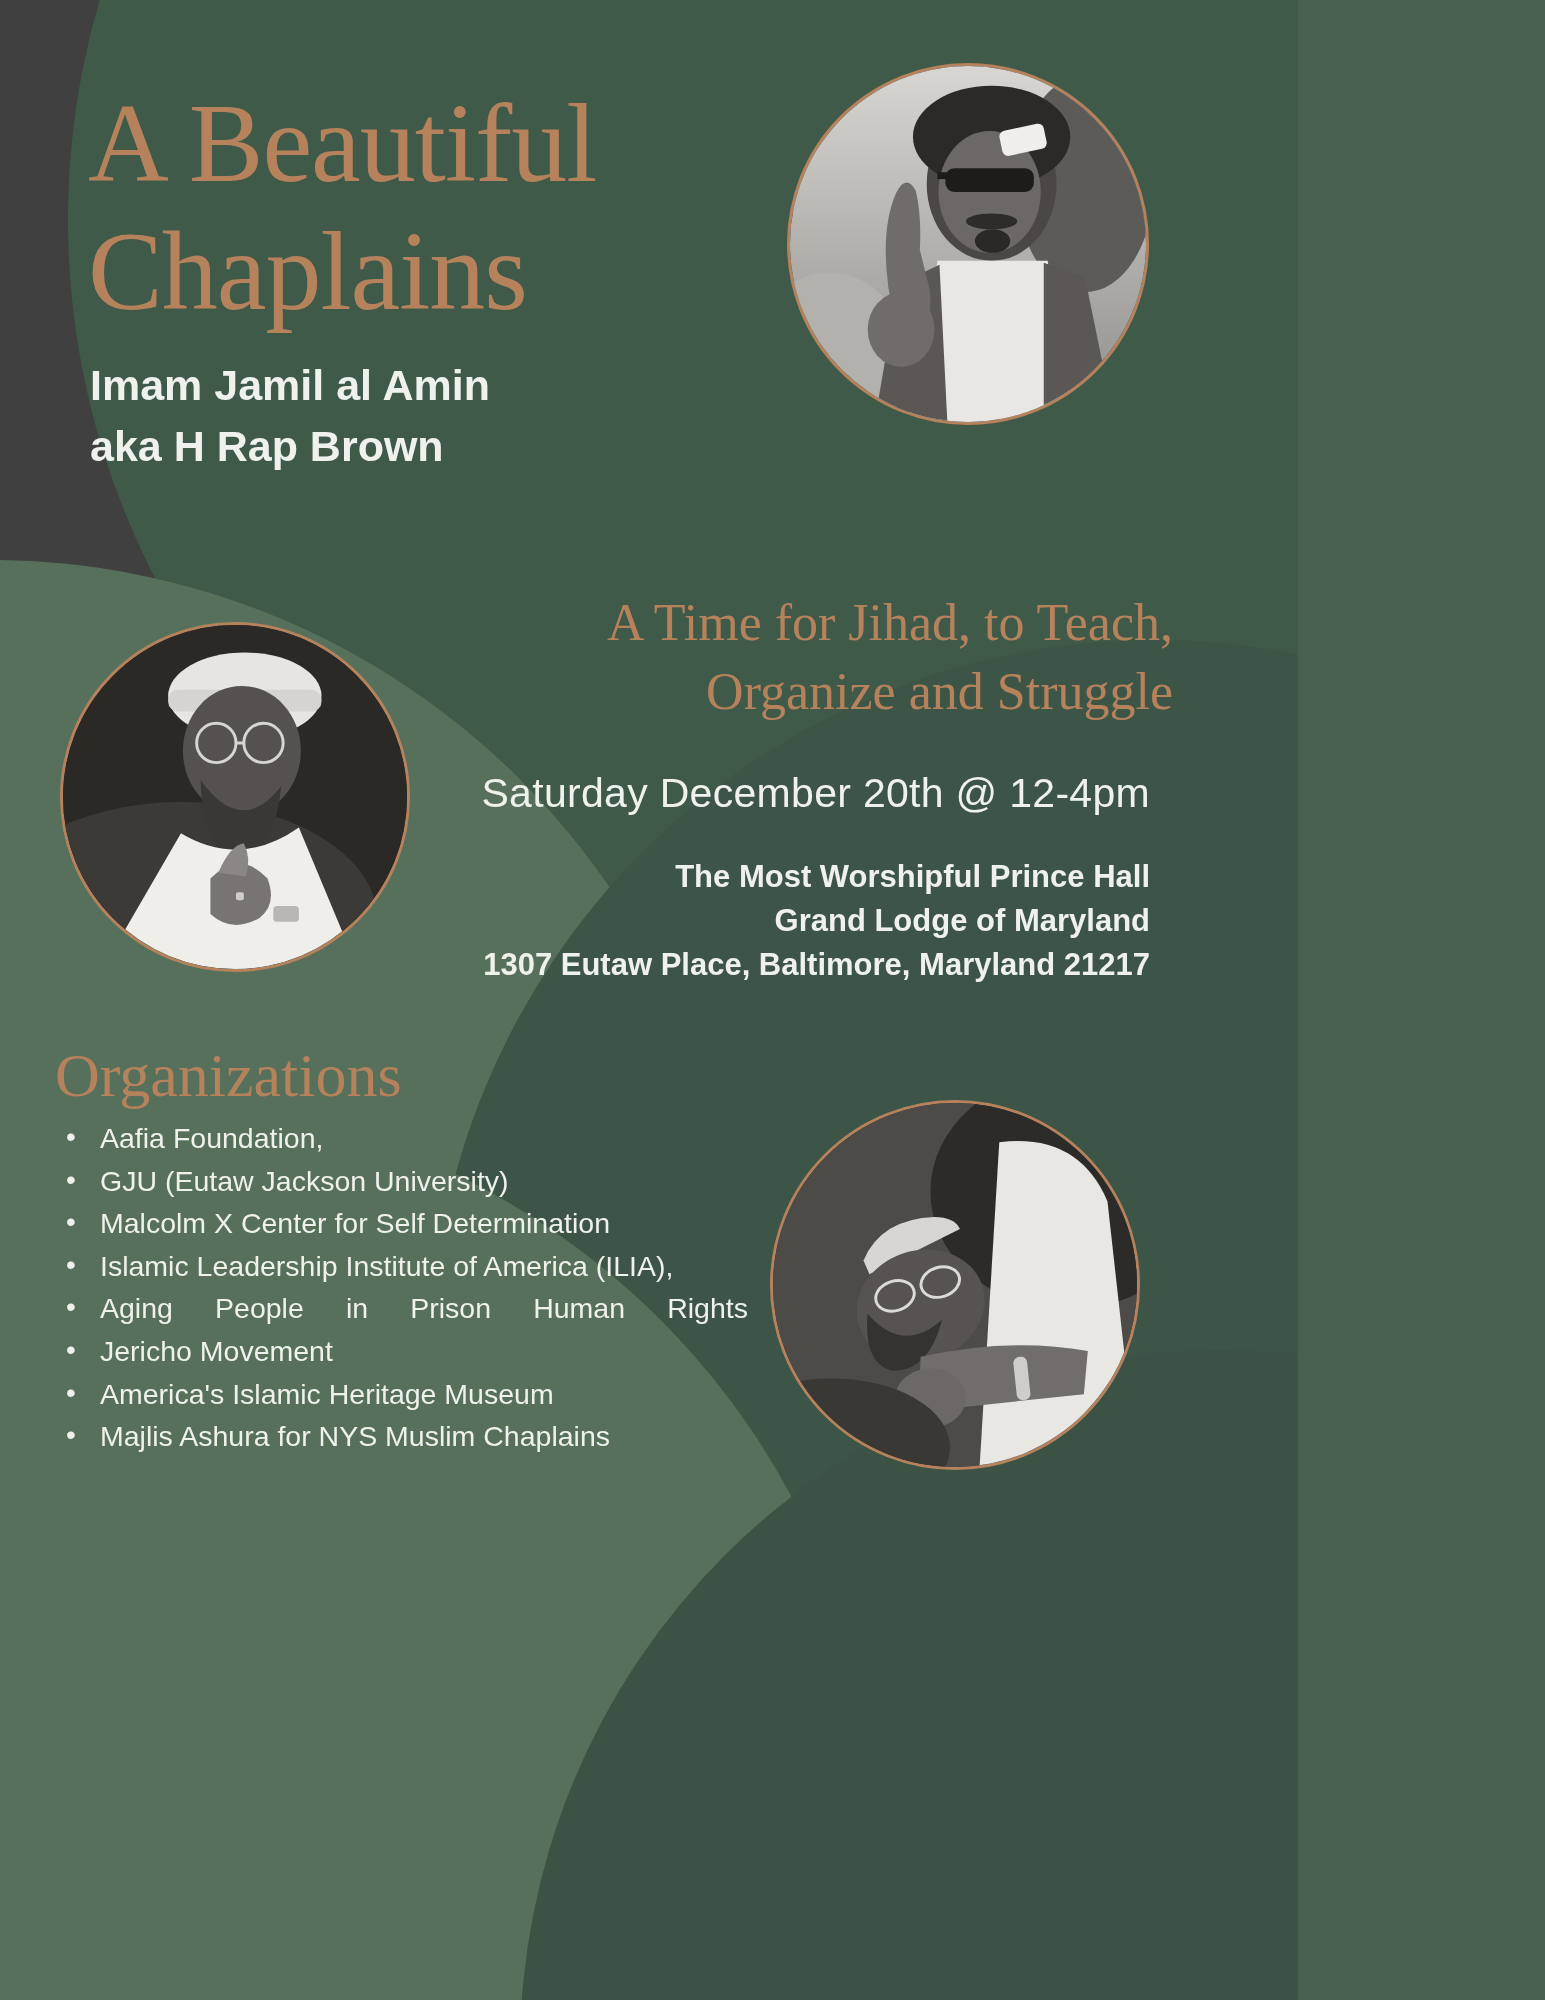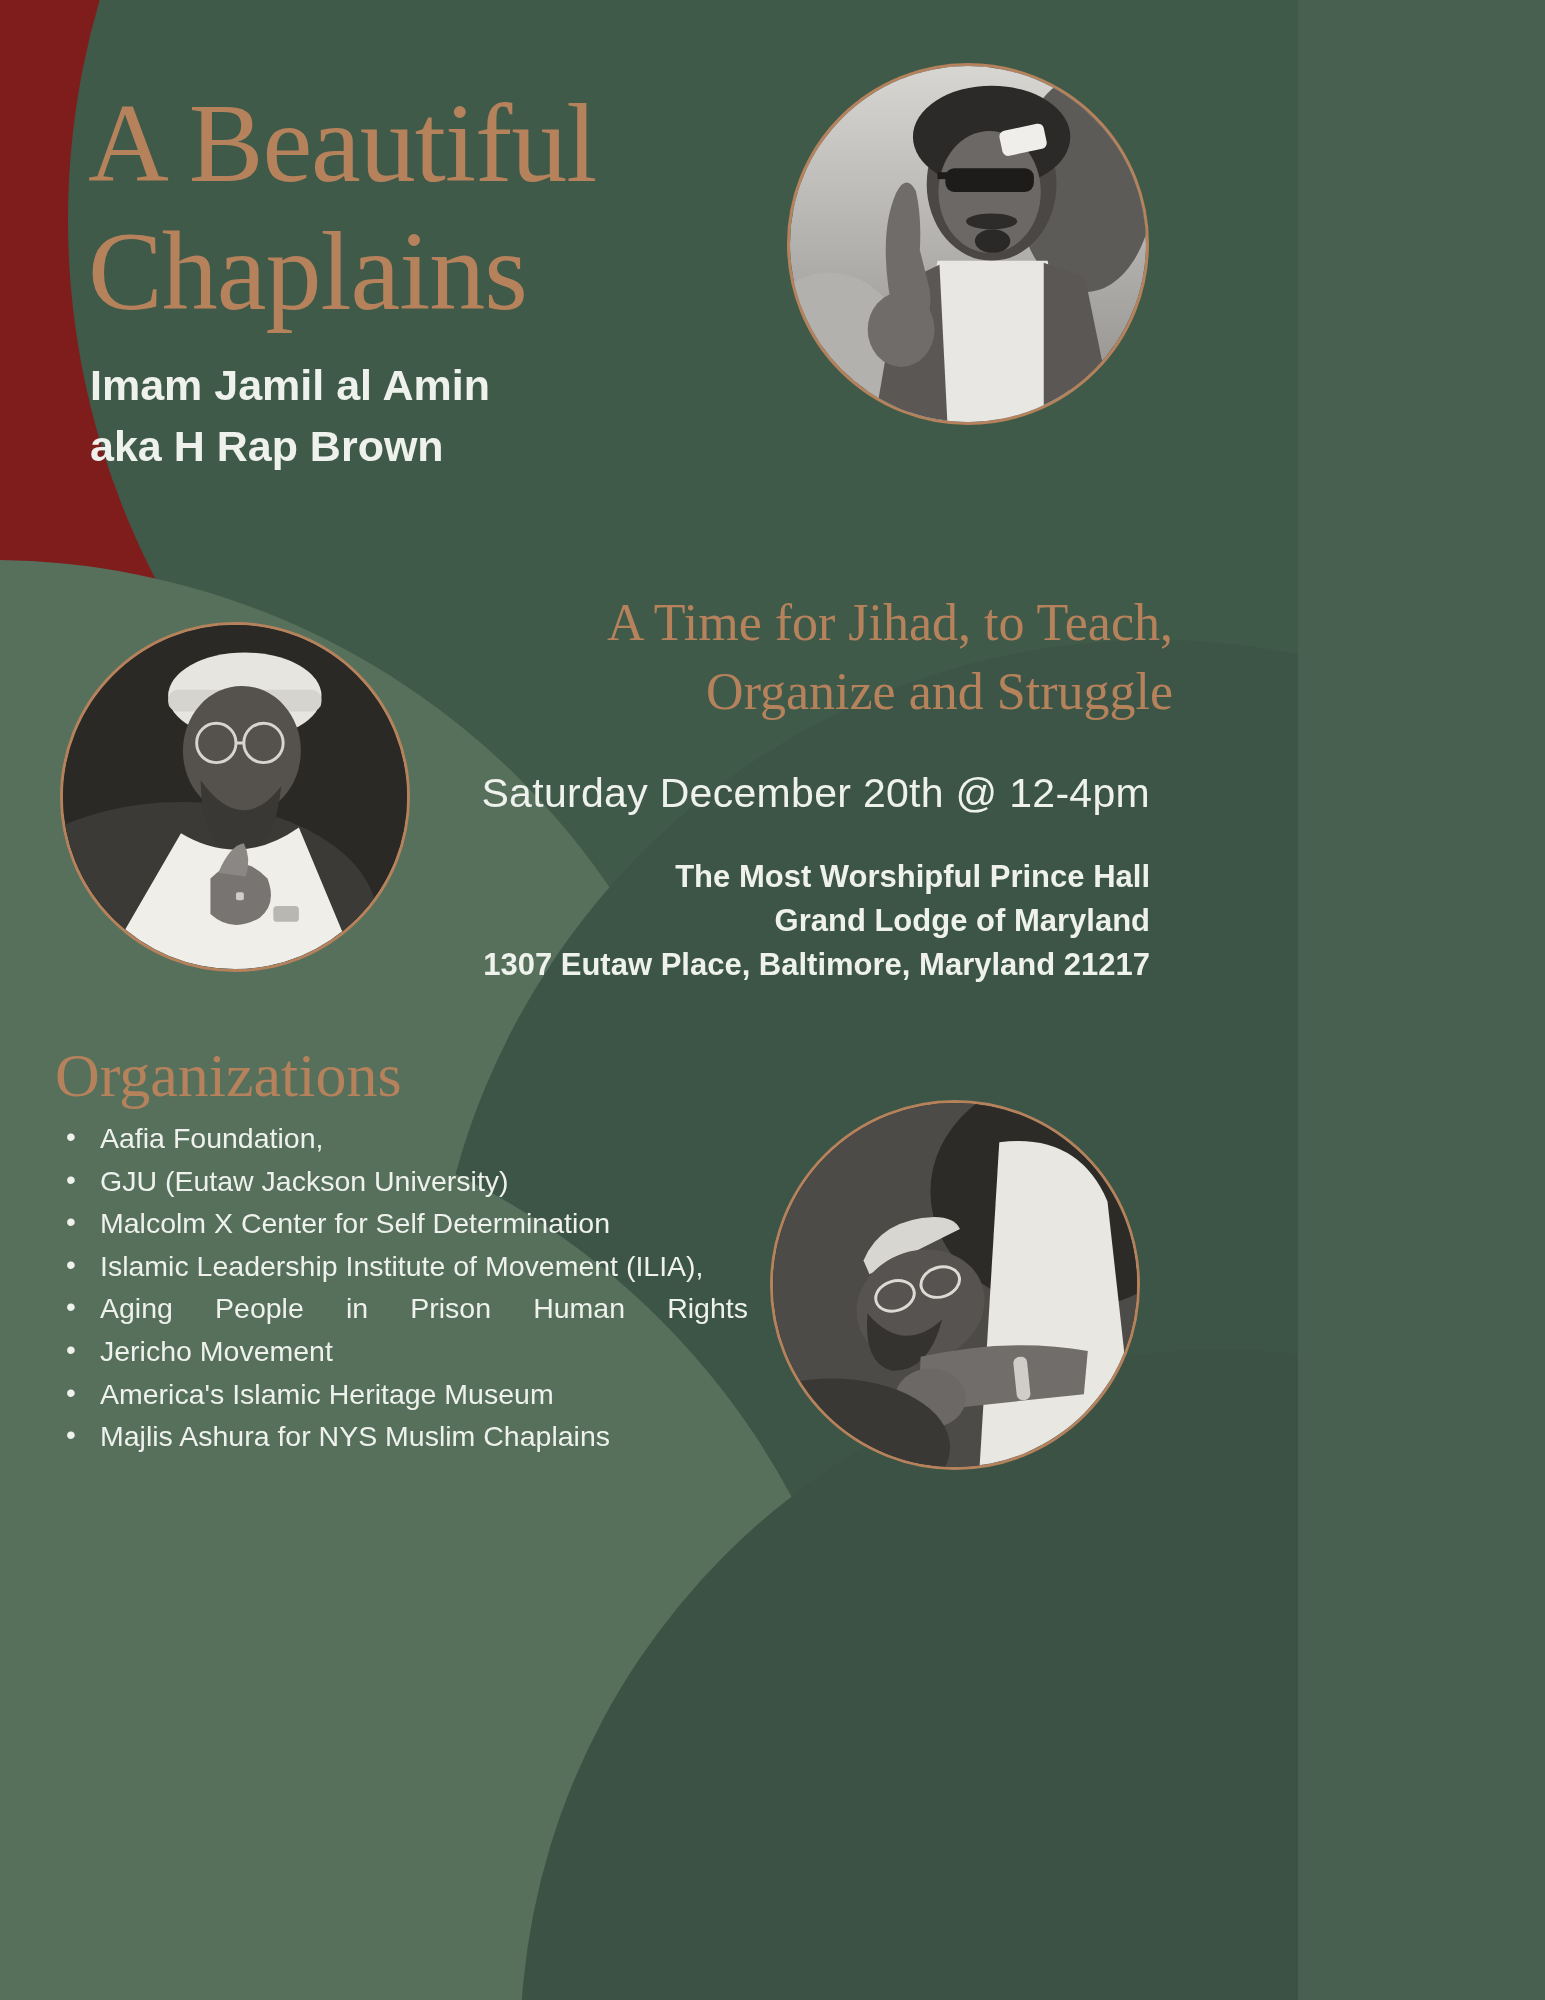--- a/index.html
+++ b/index.html
@@ -8,21 +8,21 @@
     height: 2000px;
     background: #47604f;
     font-family: "Liberation Sans", sans-serif;
     overflow: hidden;
   }
 
   #poster {
     position: relative;
     width: 1298px;
     height: 2000px;
-    background: #7f1d1d;
+    background: #404040;
     overflow: hidden;
   }
 
   
   .bg-layer { position: absolute; border-radius: 50%; }
 
   
   .blob-dark-top {
     top: -560px;
     right: -330px;
@@ -296,21 +296,21 @@
       <div>Grand Lodge of Maryland</div>
       <div>1307 Eutaw Place, Baltimore, Maryland 21217</div>
     </div>
 
     <div class="orgs-heading">Organizations</div>
 
     <ul class="orgs-list">
       <li>Aafia Foundation,</li>
       <li>GJU (Eutaw Jackson University)</li>
       <li>Malcolm X Center for Self Determination</li>
-      <li>Islamic Leadership Institute of Movement (ILIA),</li>
+      <li>Islamic Leadership Institute of America (ILIA),</li>
       <li class="justify">
         <span style="text-align:justify;text-align-last:justify;">Aging People in Prison Human Rights</span>
       </li>
       <li>Jericho Movement</li>
       <li>America's Islamic Heritage Museum</li>
       <li>Majlis Ashura for NYS Muslim Chaplains</li>
     </ul>
   </div>
 </div>
 

